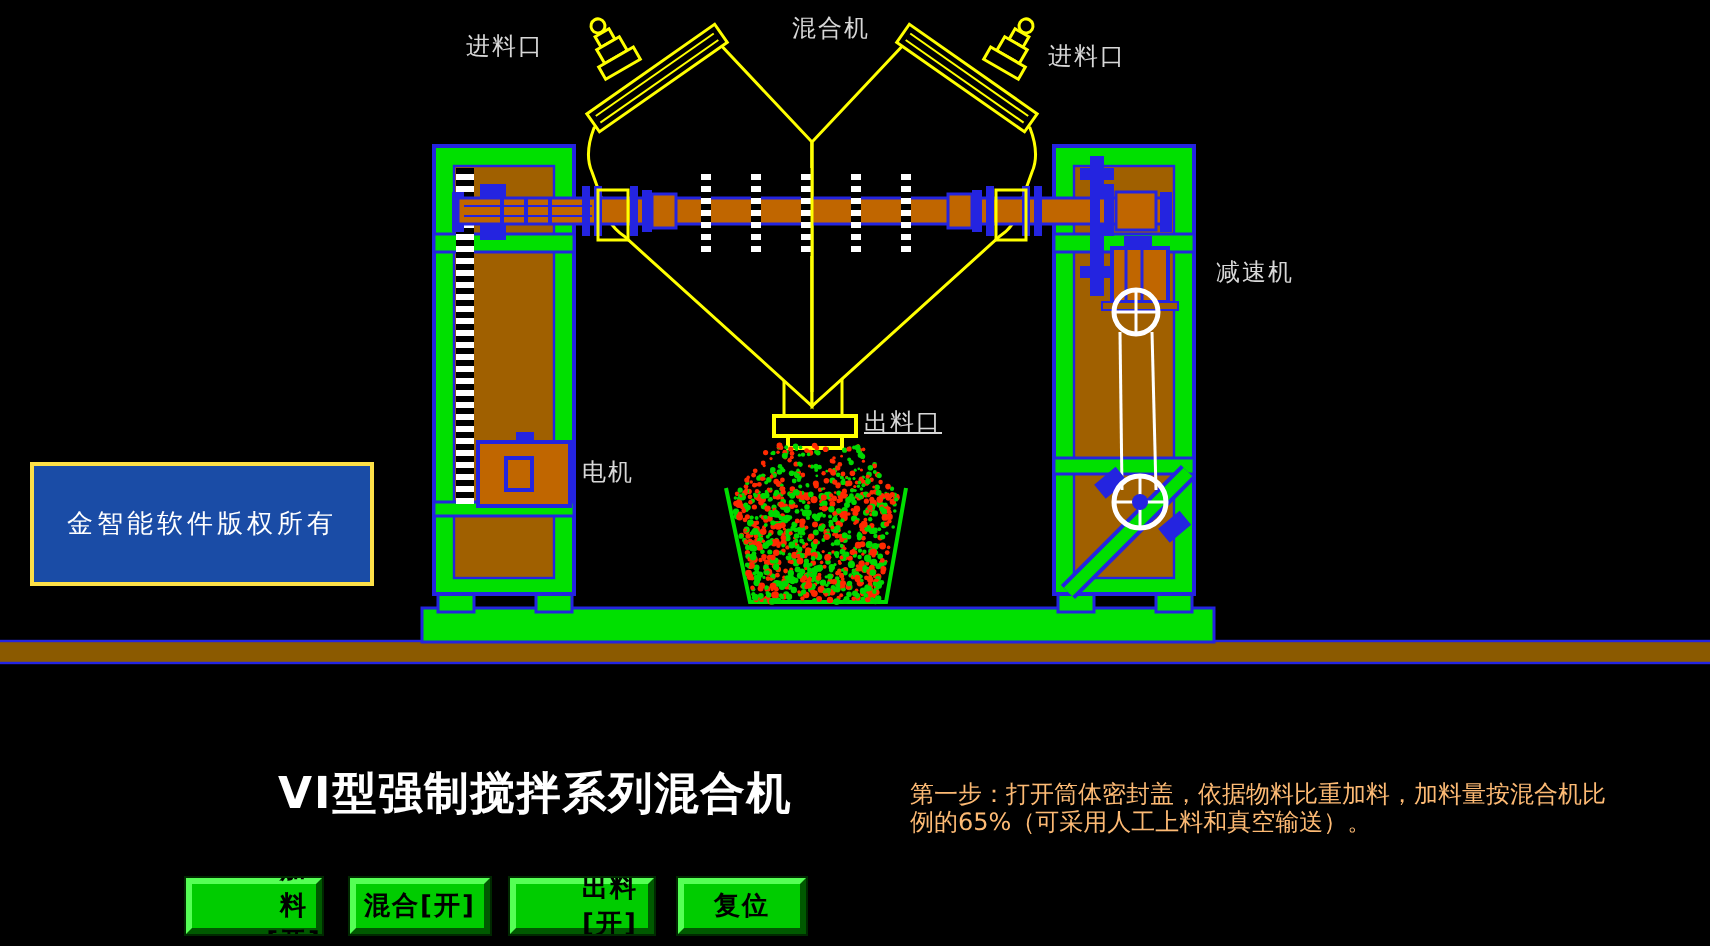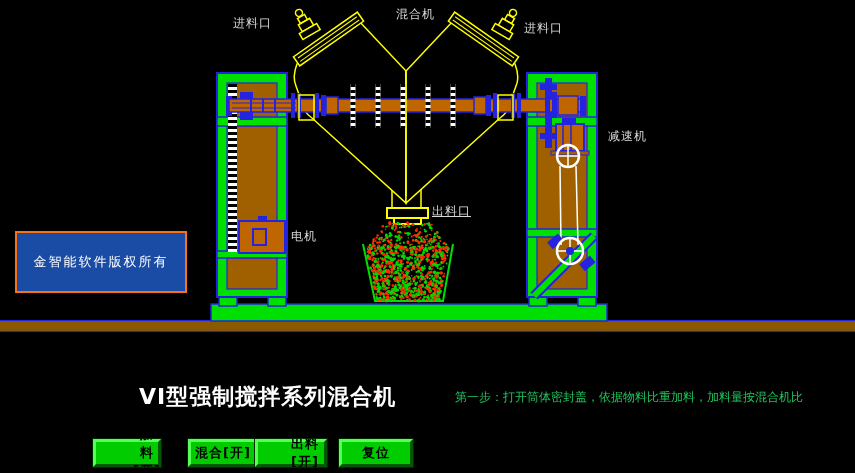--- a/index.html
+++ b/index.html
@@ -8,45 +8,45 @@
     background:var(--background,#000);
     font-family:"DejaVu Sans", sans-serif;
   }
   .stage svg { position:absolute; left:0; top:0; }
   .diagram-label {
     position:absolute; color:var(--label-color,#d8d8d8);
     font-size:12px; white-space:nowrap; letter-spacing:1px;
   }
   .copyright {
     position:absolute; left:15px; top:231px; width:168px; height:58px;
-    background:var(--copyright-bg,#1a4ca6); border:2px solid #f97316;
+    background:var(--copyright-bg,#1a4ca6); border:2px solid #fde047;
     color:#fff; font-size:13px; letter-spacing:2px;
     display:flex; flex-direction:column; justify-content:space-evenly; align-items:center;
   }
   .page-title {
     position:absolute; left:139px; top:382px;
     color:#fff; font-size:22px; font-weight:bold; letter-spacing:1px; white-space:nowrap;
   }
   .instructions {
     position:absolute; left:455px; top:391px; width:398px;
-    color:#22c55e; font-size:12px; line-height:13.5px; white-space:nowrap;
+    color:#fdba74; font-size:12px; line-height:13.5px; white-space:nowrap;
   }
   .btn-row .hmi-button {
     position:absolute; top:439px; height:28px; box-sizing:border-box;
     background:var(--button-green,#00cc00);
     border:3px solid; border-color:#55ff55 #005900 #005900 #55ff55;
     outline:1px solid #002900;
     color:#000; font-weight:bold; font-size:13px; font-family:inherit;
     display:flex; align-items:center; justify-content:center; cursor:pointer;
     letter-spacing:1px; padding:0;
   }
   #btn-feed      { left:93px;  width:68px;padding-left:40px; }
-  #btn-mix       { left:188px; width:70px; }
+  #btn-mix       { left:175px; width:70px; }
   #btn-discharge { left:255px; width:72px;padding-left:28px; }
-  #btn-reset     { left:339px; width:74px; }
+  #btn-reset     { left:339px; width:64px; }
 </style>
 </head>
 <body>
 
 <div class="stage">
 
   <svg width="855" height="473" viewBox="0 0 855 473">
 
     <rect x="-2" y="320.5" width="860" height="11" fill="#8B5A00" stroke="#2424E0" stroke-width="1.2"></rect>
 
@@ -1197,20 +1197,21 @@
   <div class="diagram-label" style="left:432px; top:203px;text-decoration:underline;">出料口</div>
 
   <div class="copyright">
     <div>金智能软件版权所有</div>
   </div>
 
   <div class="page-title">VI型强制搅拌系列混合机</div>
 
   <div class="instructions">
     <div>第一步：打开筒体密封盖，依据物料比重加料，加料量按混合机比</div>
+    <div>例的65%（可采用人工上料和真空输送）。</div>
   </div>
 
   <div class="btn-row">
     <button id="btn-feed" class="hmi-button">加料[开]</button>
     <button id="btn-mix" class="hmi-button">混合[开]</button>
     <button id="btn-discharge" class="hmi-button">出料[开]</button>
     <button id="btn-reset" class="hmi-button">复位</button>
   </div>
 
 </div>

